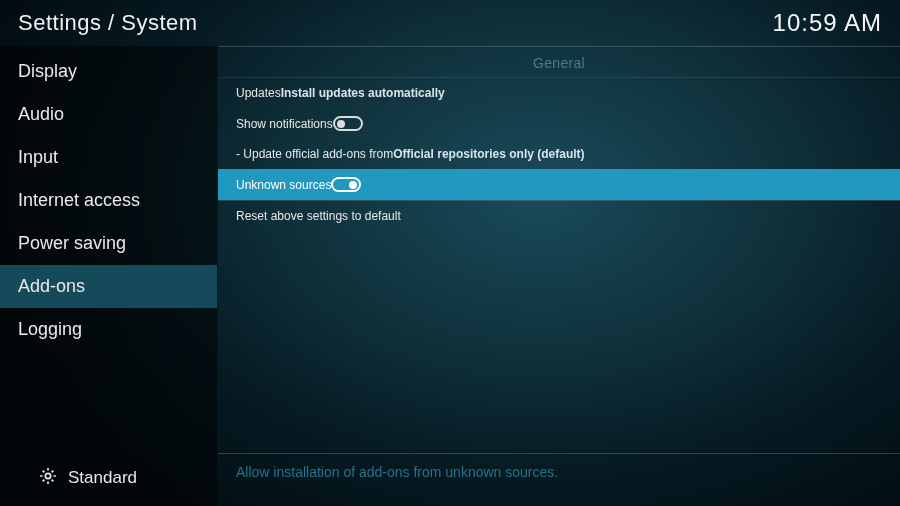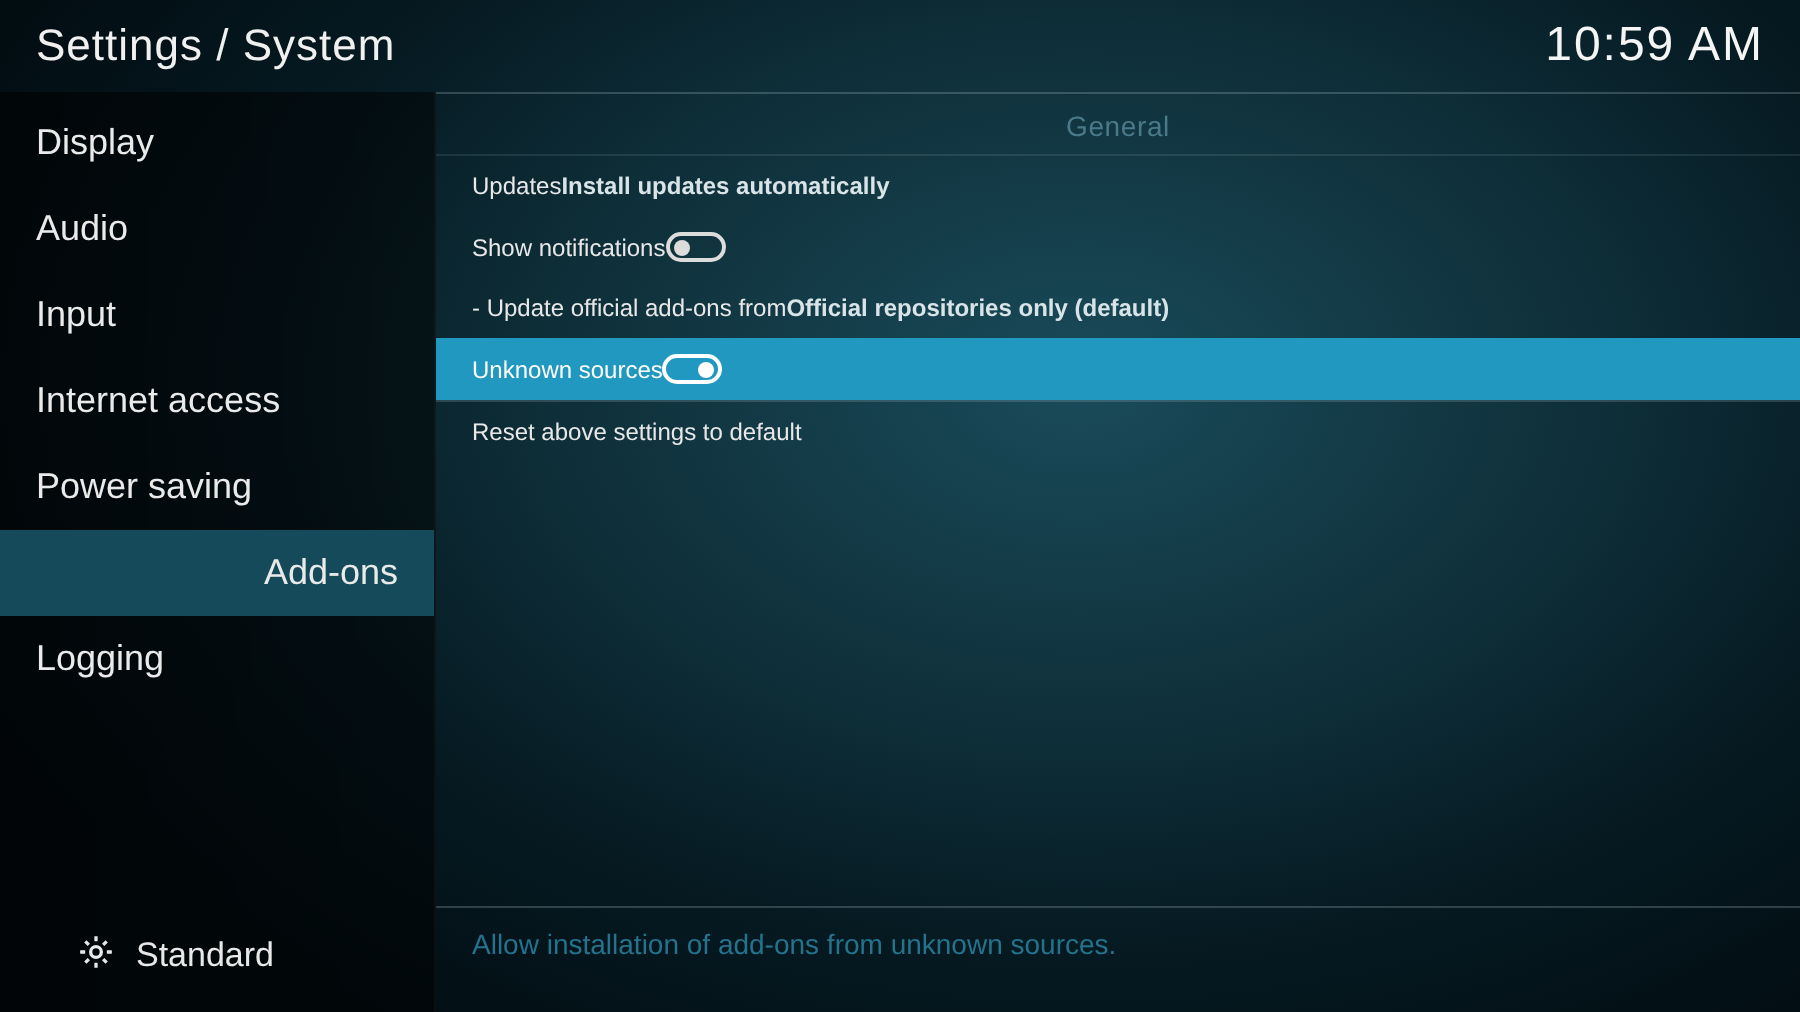--- a/index.html
+++ b/index.html
@@ -20,21 +20,21 @@
   .sidebar {
     width: 218px; background: linear-gradient(to right, rgba(0,0,0,.6), rgba(0,0,0,.5));
     display: flex; flex-direction: column;
     border-right: 1px solid rgba(255,255,255,.04);
   }
   .nav { flex: 1; padding-top: 4px; }
   .nav-item {
     padding: 11px 18px; font-size: 18px; font-weight: 300; color: #eaeaea;
     cursor: pointer;
   }
-  .nav-item.active { background: #144a5a; text-align: right; }
+  .nav-item.active { background: #144a5a; }
   .level {
     height: 56px; display: flex; align-items: center; gap: 10px;
     padding: 0 18px; font-size: 17px; font-weight: 300; color: #e8e8e8; margin-left: 20px;
   }
   .main { flex: 1; display: flex; flex-direction: column; min-width: 0; }
   .section-hdr {
     text-align: center; font-size: 14px; color: #4a7a8a;
     padding: 8px 0 6px;
     border-top: 1px solid rgba(180,200,210,.25);
     border-bottom: 1px solid rgba(180,200,210,.12);

